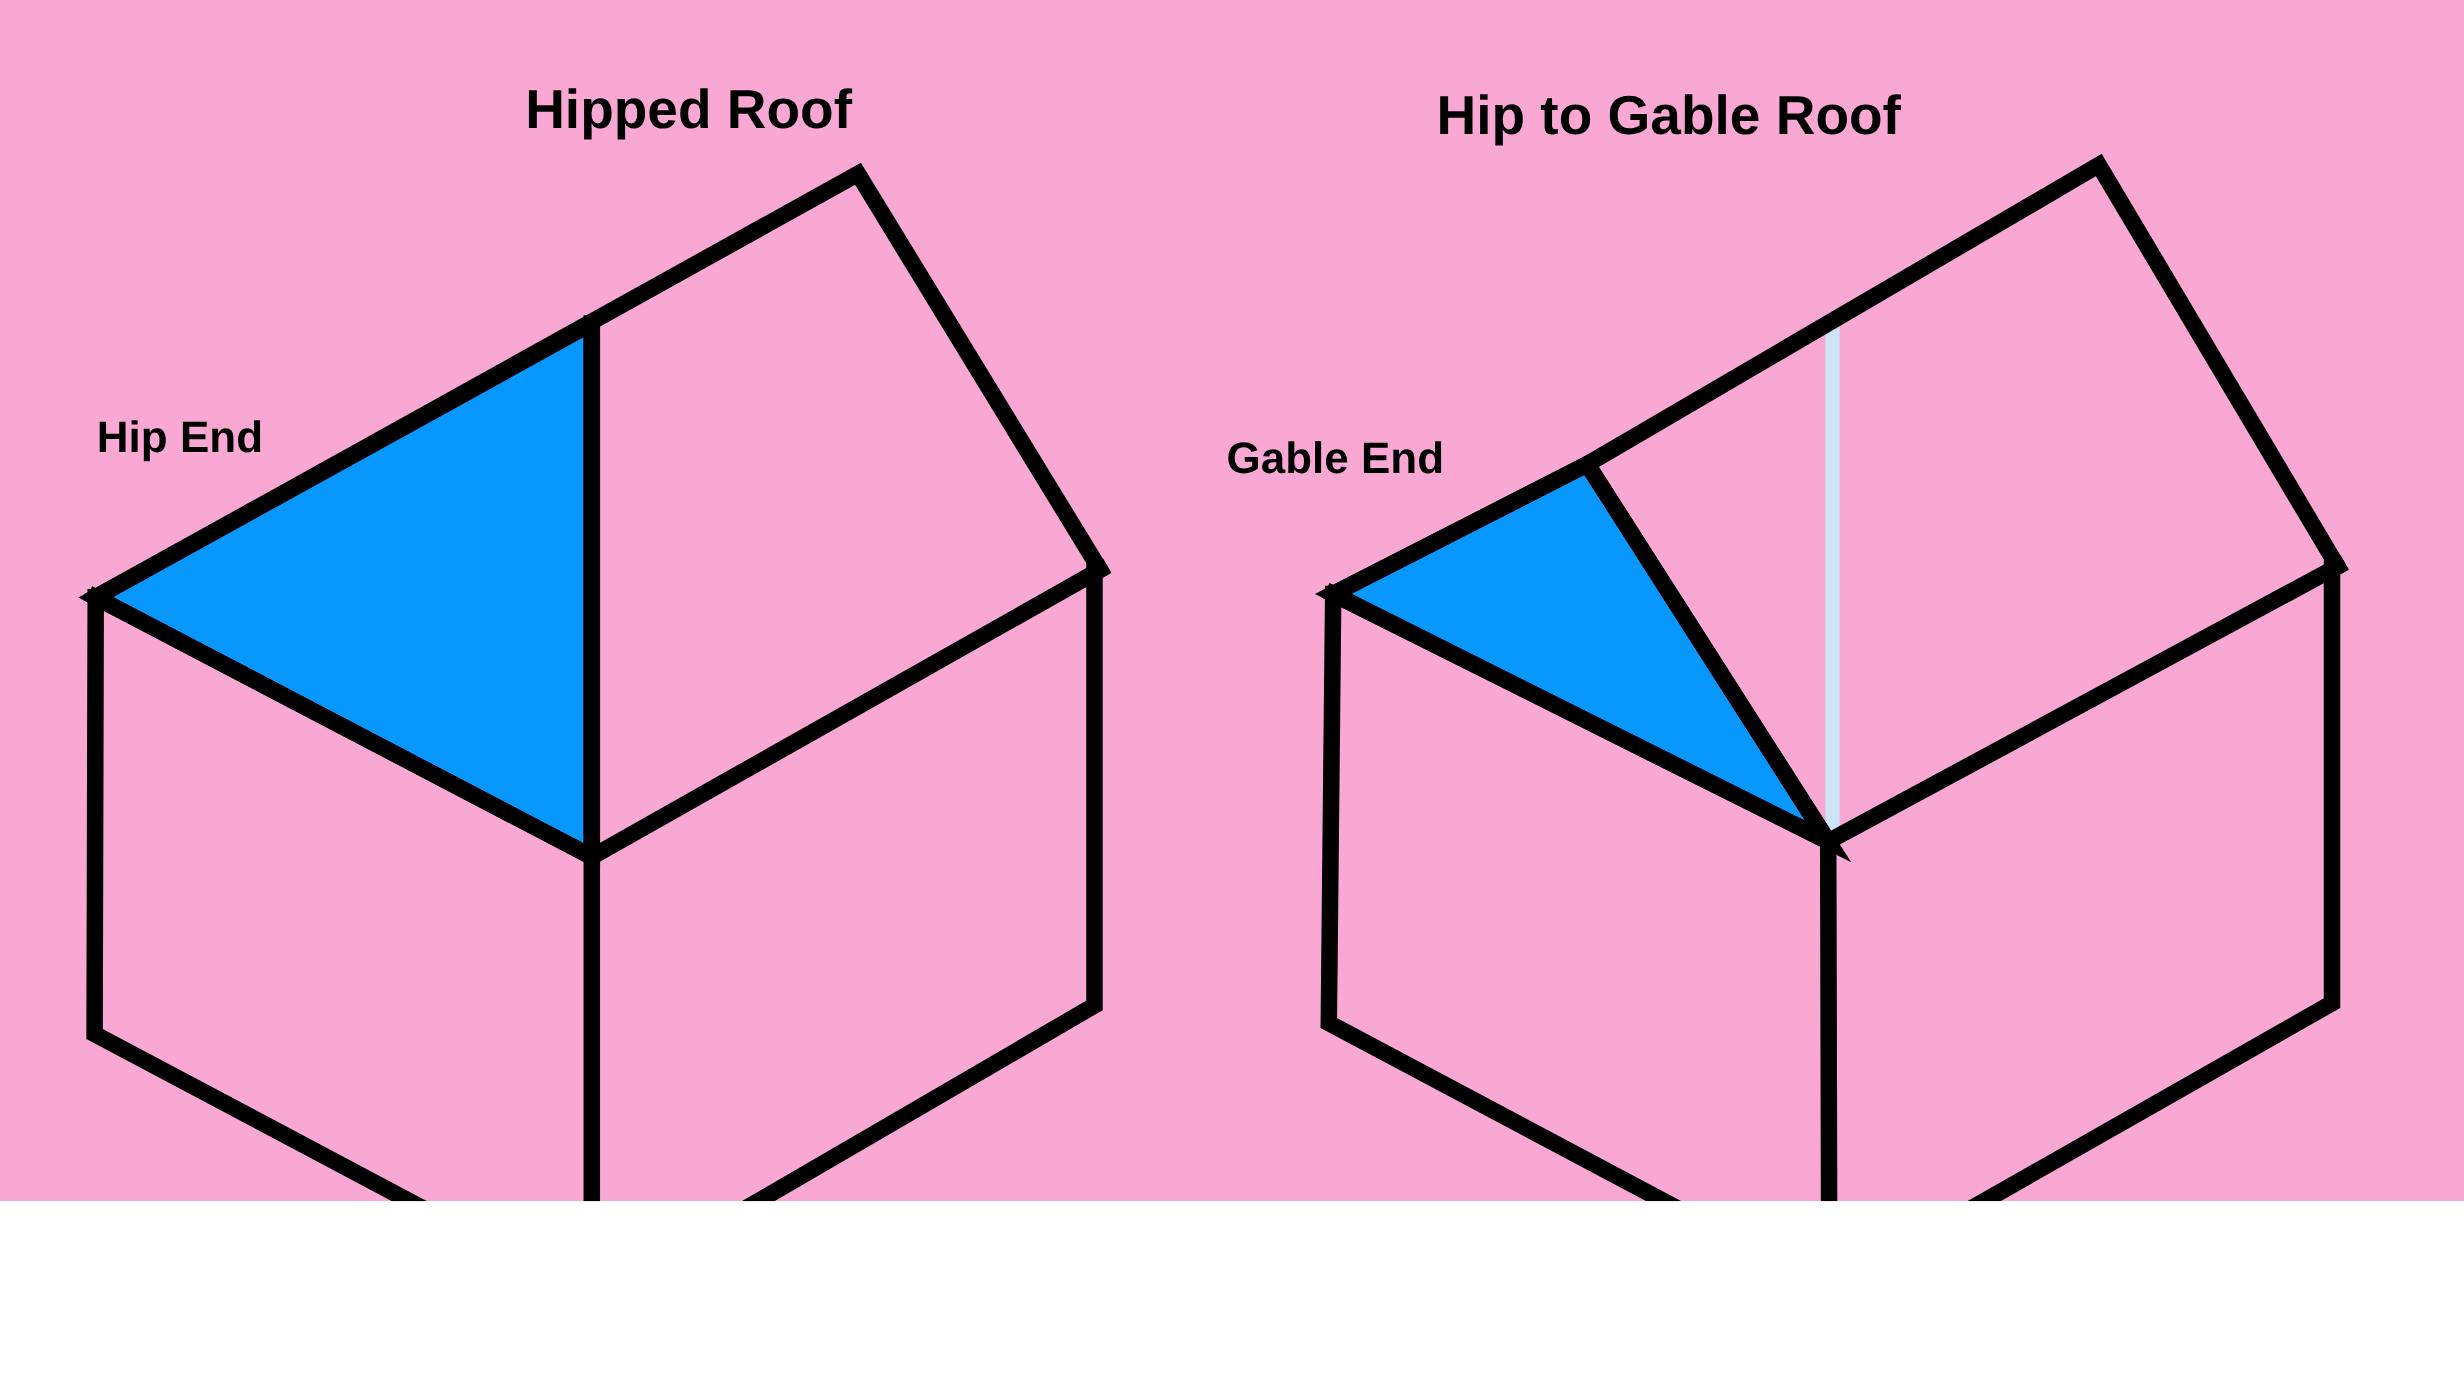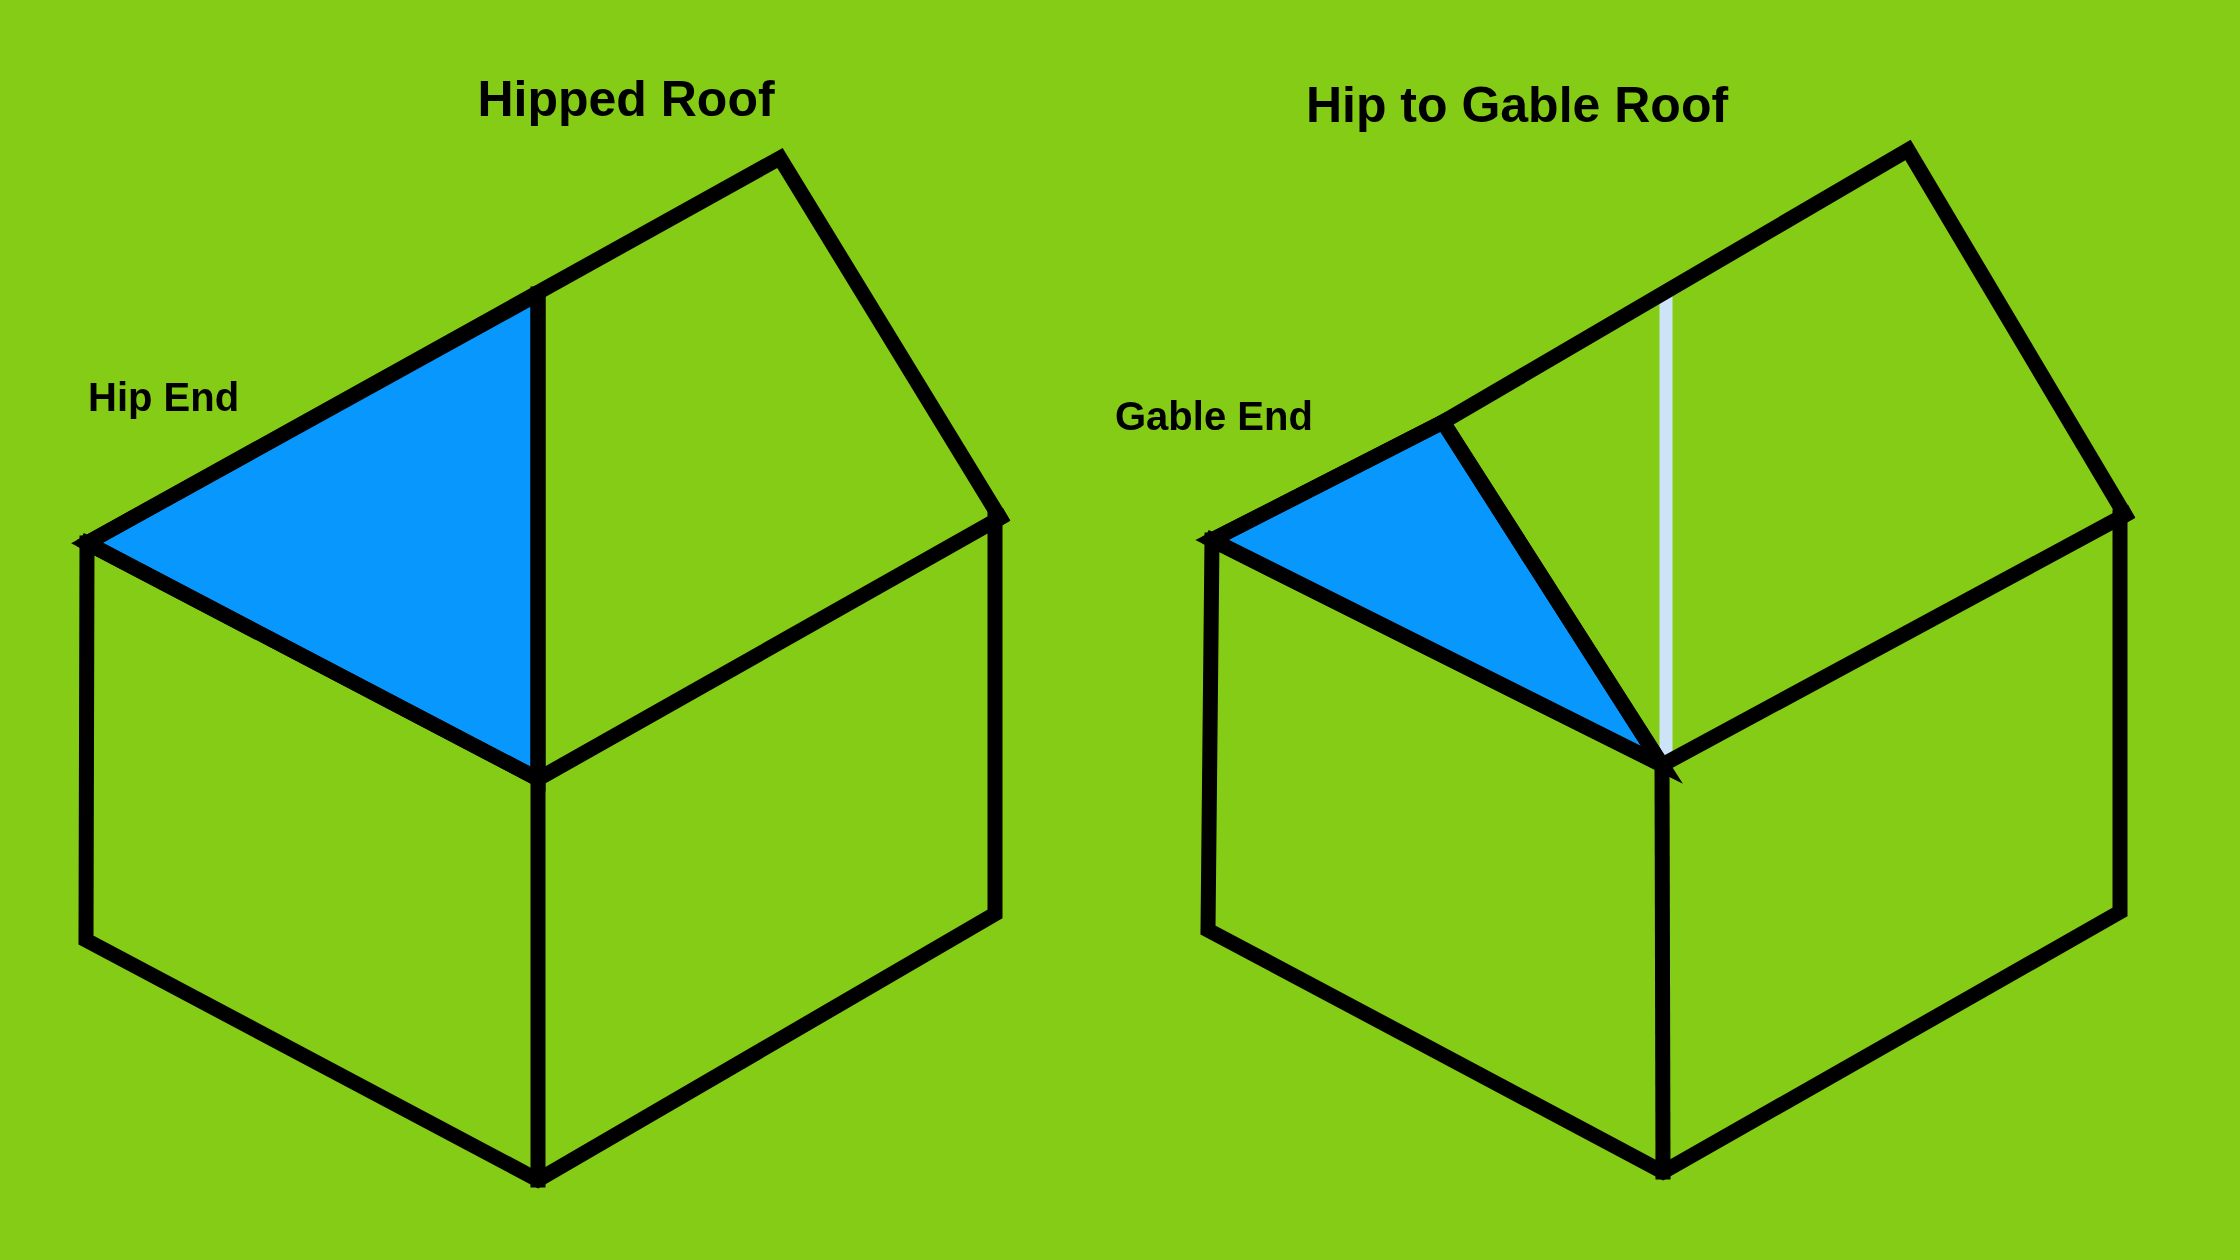--- a/index.html
+++ b/index.html
@@ -2,22 +2,22 @@
 <html><head>
 <meta charset="utf-8">
 <style>
   html, body {
     margin: 0;
     padding: 0;
     background: #ffffff;
   }
   .stage {
     width: 2240px;
-    height: 1260px;
-    background: #84cc16;
+    height: 1092px;
+    background: #f9a8d4;
     position: relative;
     overflow: hidden;
   }
   svg {
     display: block;
     width: 2240px;
     height: 1260px;
   }
   .title {
     font-family: "Liberation Sans", sans-serif;

